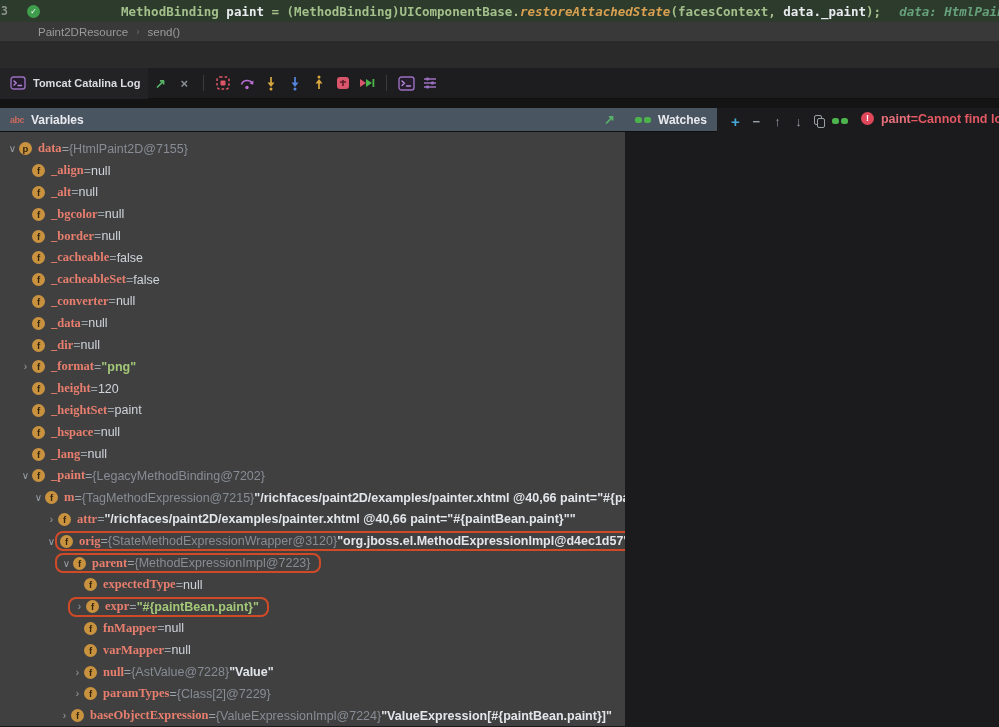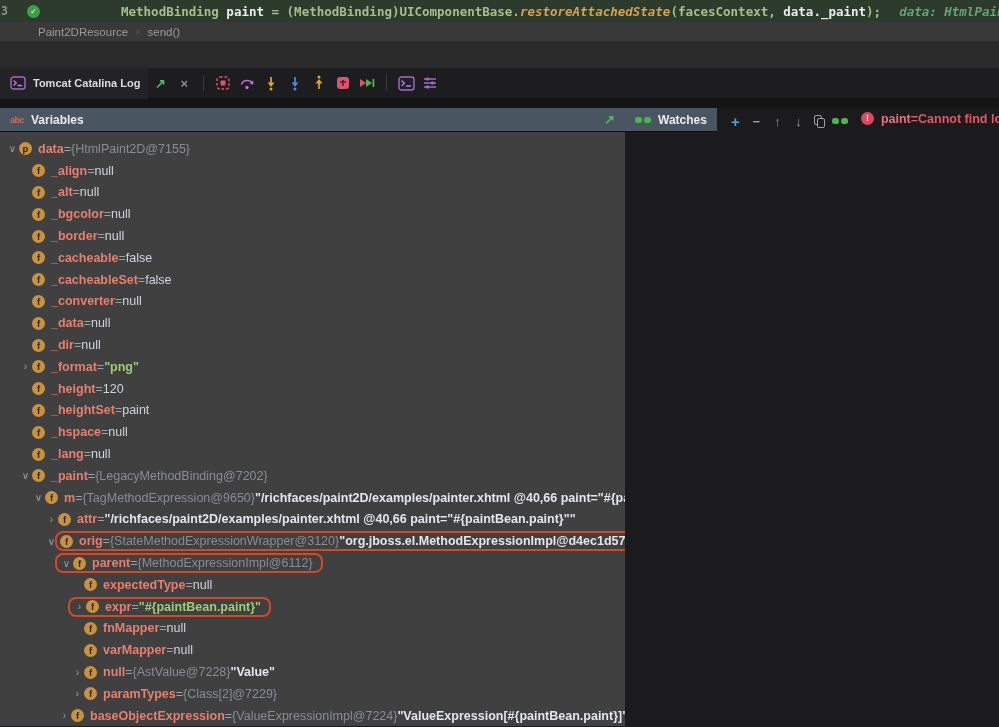--- a/index.html
+++ b/index.html
@@ -48,21 +48,21 @@
   .abc-icon{font-size:9px;font-weight:700;letter-spacing:-0.5px;color:#c96a5c;}
   .hdr-spacer{flex:1;}
   .hdr-arrow{color:#58b368;font-size:13px;font-weight:700;}
 
   
   .tree{padding-top:6px;overflow:hidden;flex:1;}
   .row{height:21.8px;display:flex;align-items:center;white-space:nowrap;font-size:12.5px;overflow:hidden;}
   .chev{width:13px;flex:0 0 auto;color:#9aa0a6;font-size:10px;text-align:center;}
   .ficon{width:13px;height:13px;flex:0 0 auto;border-radius:50%;background:#c9923f;color:#31250f;
     font-size:9.5px;font-weight:700;line-height:13px;text-align:center;margin-right:6px;}
-  .vname{color:#e87e6e;font-weight:600;}
+  .vname{color:#e87e6e;font-weight:600;font-family:Liberation Serif, serif;}
   .p-eq{color:#9ba1a8;}
   .p-ref{color:#878c95;}
   .p-plain{color:#cfd4da;}
   .p-str{color:#a3c878;font-weight:700;}
   .p-tostr{color:#e2e5ea;font-weight:700;}
   .hlbox{display:inline-flex;align-items:center;height:20px;border:2px solid #d14a28;border-radius:8px;
     padding:0 8px 0 3px;margin-left:-3px;}
 
   
   .watch-toolbar{height:26px;display:flex;align-items:center;padding-left:8px;flex:0 0 auto;}
@@ -301,21 +301,21 @@
           <span class="ficon">f</span>
           <span class="vname">_paint</span>
           <span class="p-eq"> = </span>
           <span class="p-ref">{LegacyMethodBinding@7202}</span>
         </div>
         <div class="row" style="padding-left: 32px;">
           <span class="chev">∨</span>
           <span class="ficon">f</span>
           <span class="vname">m</span>
           <span class="p-eq"> = </span>
-          <span class="p-ref">{TagMethodExpression@9650} </span>
+          <span class="p-ref">{TagMethodExpression@7215} </span>
           <span class="p-tostr">"/richfaces/paint2D/examples/painter.xhtml @40,66 paint="#{paintBean.paint}""</span>
         </div>
         <div class="row" style="padding-left: 45px;">
           <span class="chev">›</span>
           <span class="ficon">f</span>
           <span class="vname">attr</span>
           <span class="p-eq"> = </span>
           <span class="p-tostr">"/richfaces/paint2D/examples/painter.xhtml @40,66 paint="#{paintBean.paint}""</span>
         </div>
         <div class="row" style="padding-left: 45px;">
@@ -327,21 +327,21 @@
             <span class="p-ref">{StateMethodExpressionWrapper@3120} </span>
             <span class="p-tostr">"org.jboss.el.MethodExpressionImpl@d4ec1d57"</span>
           </span>
         </div>
         <div class="row" style="padding-left: 58px;">
           <span class="hlbox">
             <span class="chev">∨</span>
             <span class="ficon">f</span>
             <span class="vname">parent</span>
             <span class="p-eq"> = </span>
-            <span class="p-ref">{MethodExpressionImpl@6112}</span>
+            <span class="p-ref">{MethodExpressionImpl@7223}</span>
           </span>
         </div>
         <div class="row" style="padding-left: 71px;">
           <span class="chev"></span>
           <span class="ficon">f</span>
           <span class="vname">expectedType</span>
           <span class="p-eq"> = </span>
           <span class="p-plain">null</span>
         </div>
         <div class="row" style="padding-left: 71px;">

